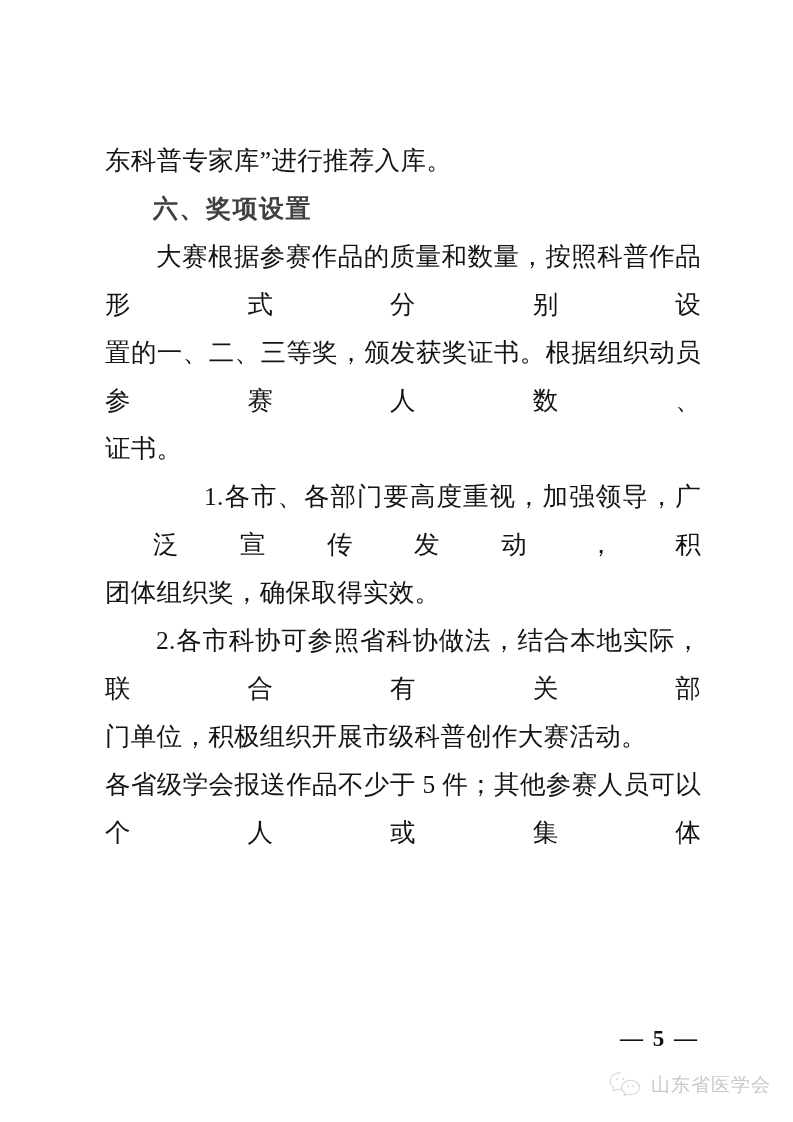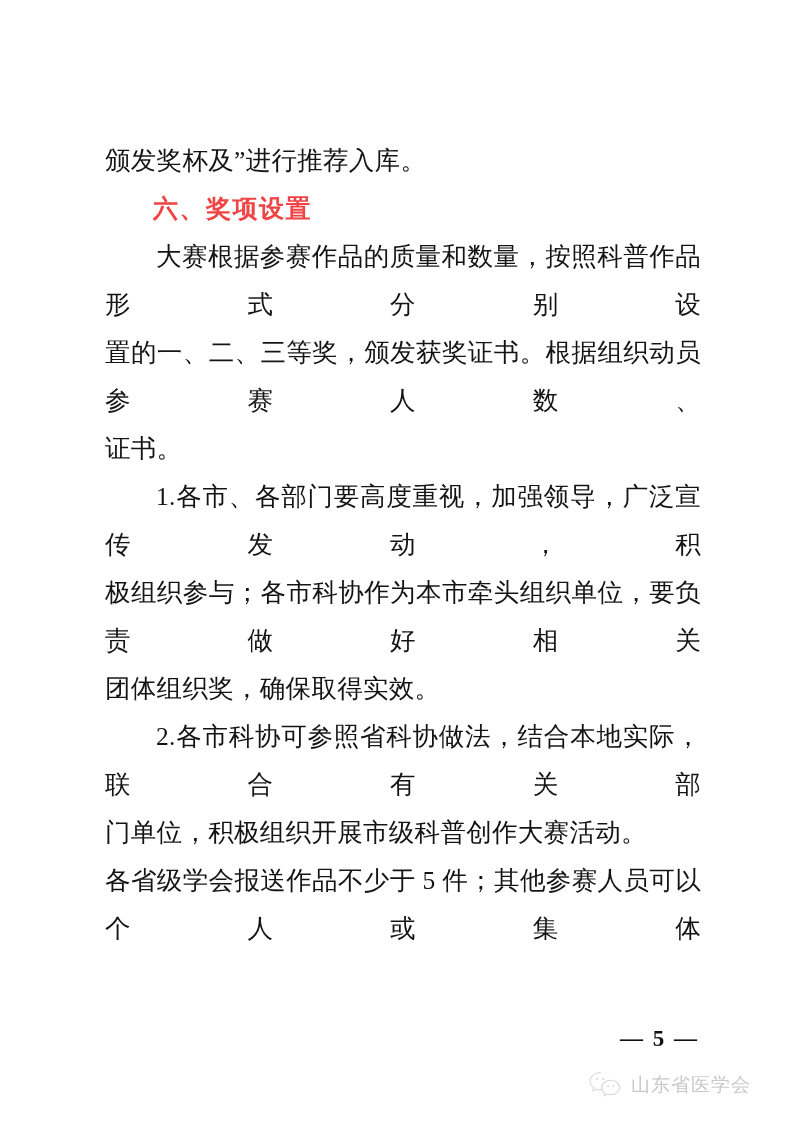--- a/index.html
+++ b/index.html
@@ -48,21 +48,21 @@
     font-family: Liberation Serif, serif;
   }
 
   .heading {
     font-family: "DejaVu Sans", "Liberation Sans", sans-serif;
     font-weight: 700;
     font-size: 25px;
     line-height: 48px;
     letter-spacing: 1.5px;
     padding-left: 48px;
-    color: #ef4444;
+    color: #404040;
     white-space: pre;
   }
 
   
   .page-number {
     position: absolute;
     left: 0;
     right: 28px;
     top: 1000px;
     text-align: right;
@@ -73,21 +73,21 @@
   }
   .page-number .pn-inner {
     display: inline-block;
     padding-right: 66px;
     font-weight: 600;
   }
 
   
   .watermark {
     position: absolute;
-    left: 588px;
+    left: 608px;
     top: 1070px;
     display: flex;
     align-items: center;
     gap: 9px;
     opacity: 1;
   }
   .wm-icon {
     width: 34px;
     height: 30px;
     position: relative;
@@ -101,30 +101,29 @@
     white-space: pre;
   }
 </style>
 </head>
 <body>
 
 <div class="page">
 
   <div class="body-col">
 
-    <div class="line">颁发奖杯及”进行推荐入库。</div>
+    <div class="line">东科普专家库”进行推荐入库。</div>
 
     <div class="heading">六、奖项设置</div>
     <div class="line just indent-first" style="text-indent:51px;">大赛根据参赛作品的质量和数量，按照科普作品形式分别设</div>
     <div class="line just">置的一、二、三等奖，颁发获奖证书。根据组织动员参赛人数、</div>
     <div class="line">证书。</div>
 
 
-    <div class="line just" style="text-indent:51px;">1.各市、各部门要高度重视，加强领导，广泛宣传发动，积</div>
-    <div class="line just">极组织参与；各市科协作为本市牵头组织单位，要负责做好相关</div>
+    <div class="line just" style="text-indent:51px;margin-left:48px;">1.各市、各部门要高度重视，加强领导，广泛宣传发动，积</div>
     <div class="line">团体组织奖，确保取得实效。</div>
 
     <div class="line just" style="text-indent:51px;">2.各市科协可参照省科协做法，结合本地实际，联合有关部</div>
     <div class="line">门单位，积极组织开展市级科普创作大赛活动。</div>
 
     <div class="line just">各省级学会报送作品不少于 5 件；其他参赛人员可以个人或集体</div>
 
   </div>
 
   <div class="page-number">

